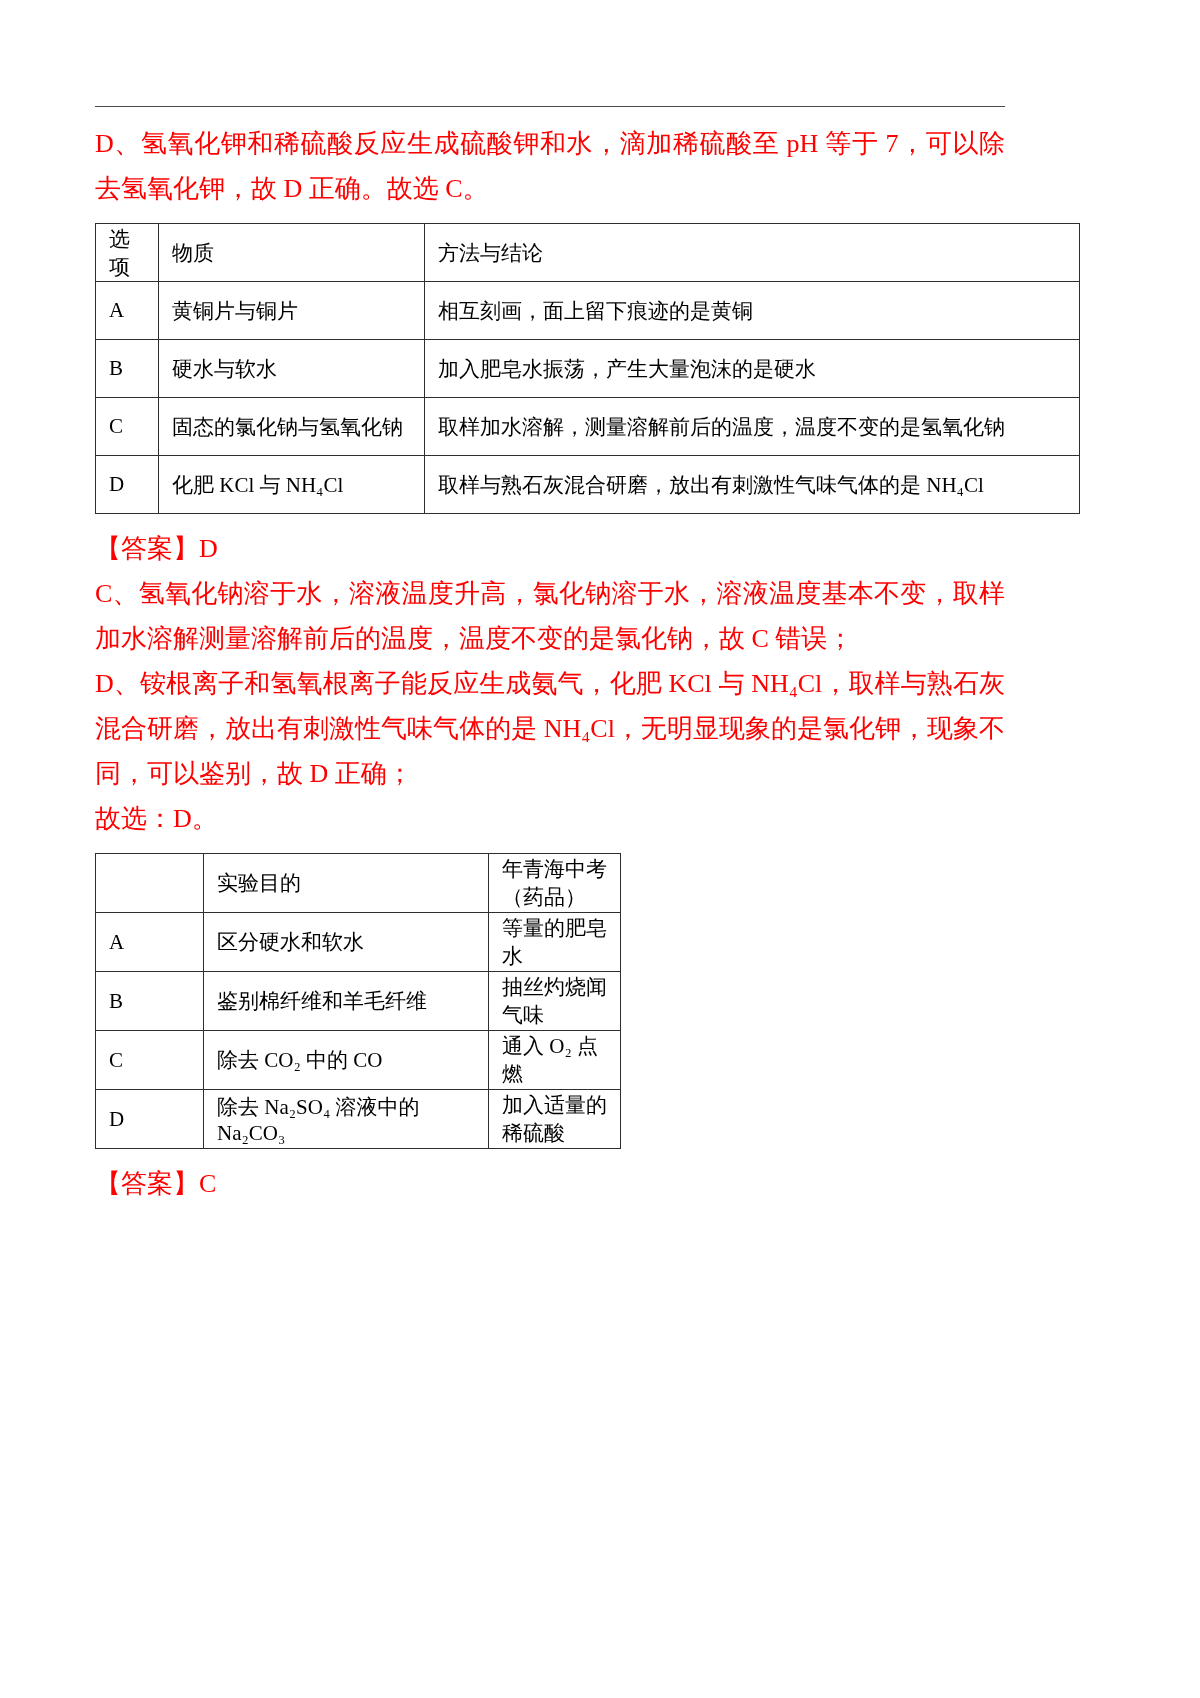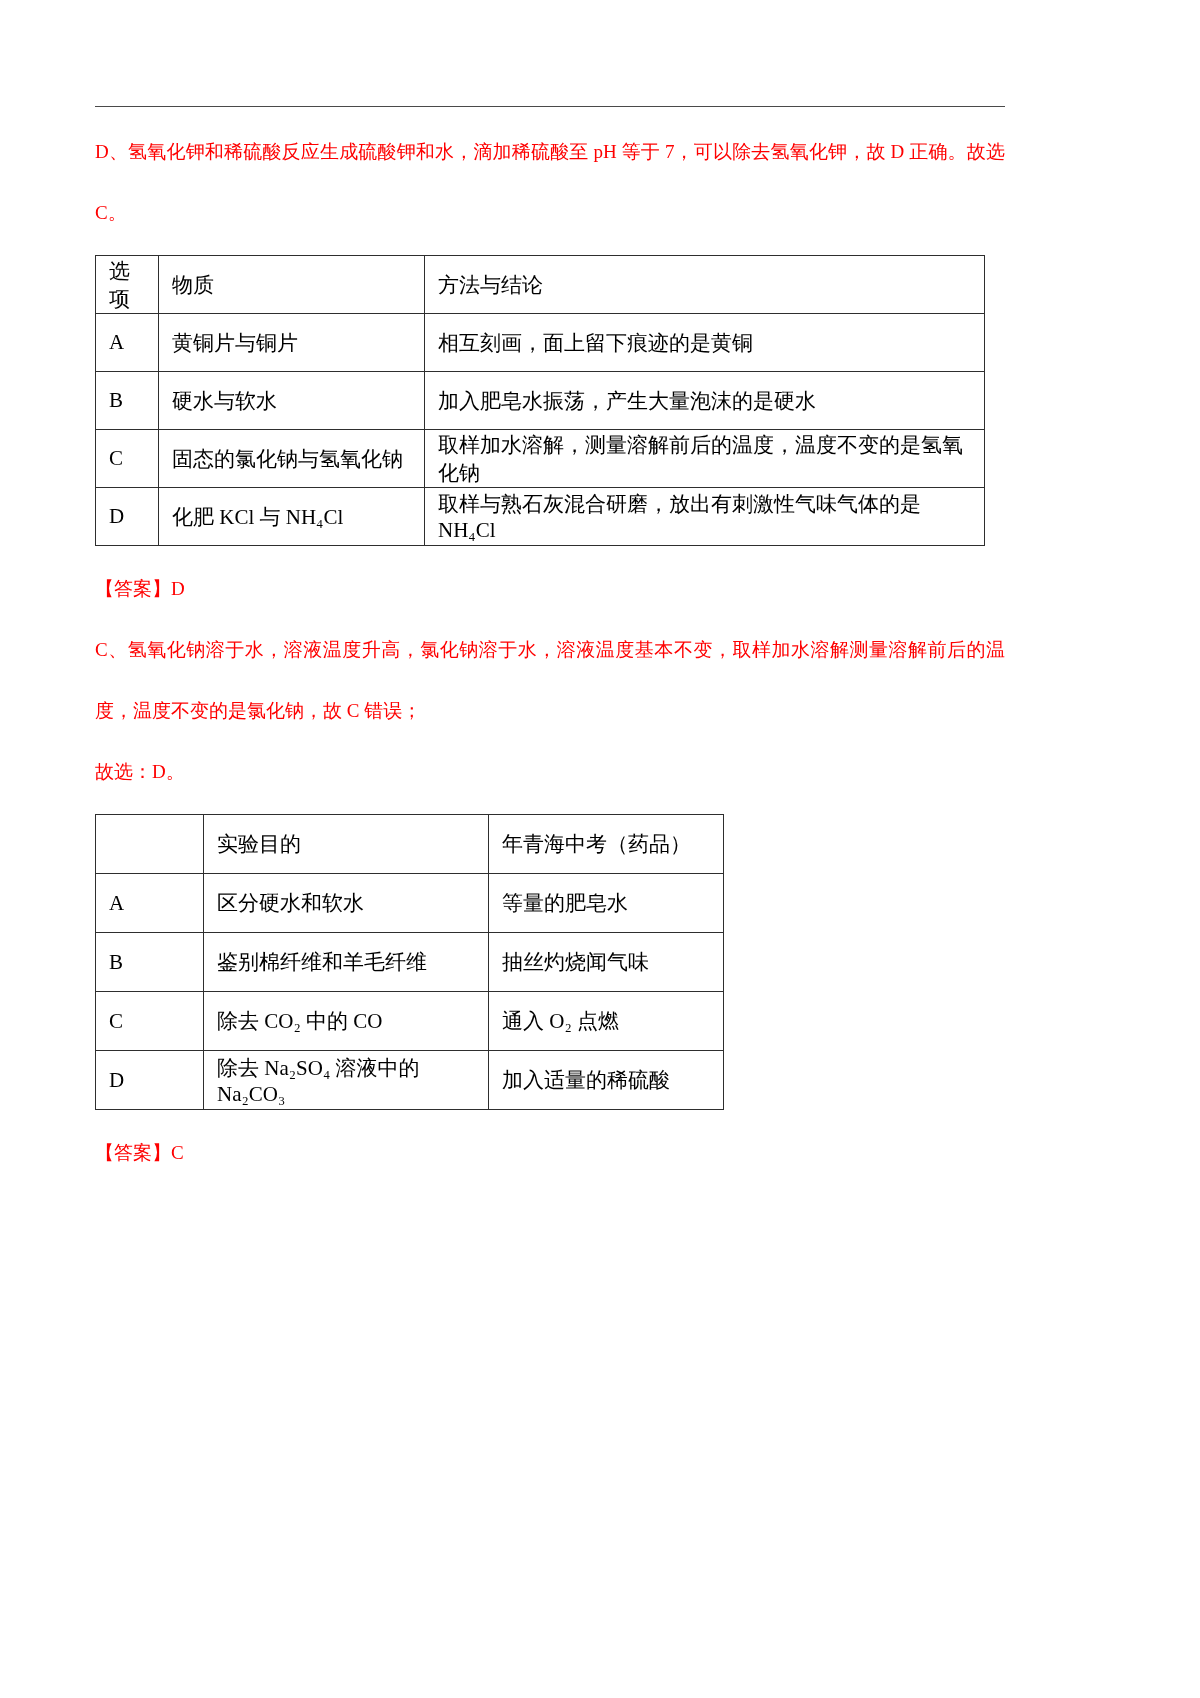--- a/index.html
+++ b/index.html
@@ -9,35 +9,35 @@
     font-family:"Liberation Serif","DejaVu Serif",serif;
     color:#000000;
     overflow:hidden;
   }
   .page { padding:106px 195px 0 95px; }
   .header-rule {
     border-bottom:1.5px solid #4a4a4a;
     height:0; margin-bottom:14px;
   }
   p.line {
-    font-size:19px;
-    line-height:61px;
+    font-size:26px;
+    line-height:45px;
     text-align:justify;
   }
   p.first { margin-top:14px; }
   .red { color:#fe0000; }
   .question { text-indent:9px; }
   table {
     border-collapse:collapse;
     table-layout:fixed;
     margin:12px 0 12px 0;
     background:#ffffff;
   }
-  table.t1 { width:890px; }
-  table.t2 { width:629px; }
+  table.t1 { width:985px; }
+  table.t2 { width:526px; }
   td {
     border:1.2px solid #2e2e2e;
     font-size:21px;
     padding:0 13px;
     vertical-align:middle;
     overflow:hidden;
   }
   table.t1 td { height:58px; }
   table.t2 td { height:59px; }
 </style>
@@ -82,20 +82,21 @@
         <td>D</td>
         <td>化肥 KCl 与 NH₄Cl</td>
         <td>取样与熟石灰混合研磨，放出有刺激性气味气体的是 NH₄Cl</td>
       </tr>
     </tbody>
   </table>
 
   <p class="line red">【答案】D</p>
 
   <p class="line red">C、氢氧化钠溶于水，溶液温度升高，氯化钠溶于水，溶液温度基本不变，取样加水溶解测量溶解前后的温度，温度不变的是氯化钠，故 C 错误；</p>
+  <p class="line red">D、铵根离子和氢氧根离子能反应生成氨气，化肥 KCl 与 NH₄Cl，取样与熟石灰混合研磨，放出有刺激性气味气体的是 NH₄Cl，无明显现象的是氯化钾，现象不同，可以鉴别，故 D 正确；</p>
   <p class="line red">故选：D。</p>
 
 
   <table class="t2">
     <colgroup>
         <col style="width:108px">
         <col style="width:285px">
         <col>
       </colgroup>
     <tbody>

